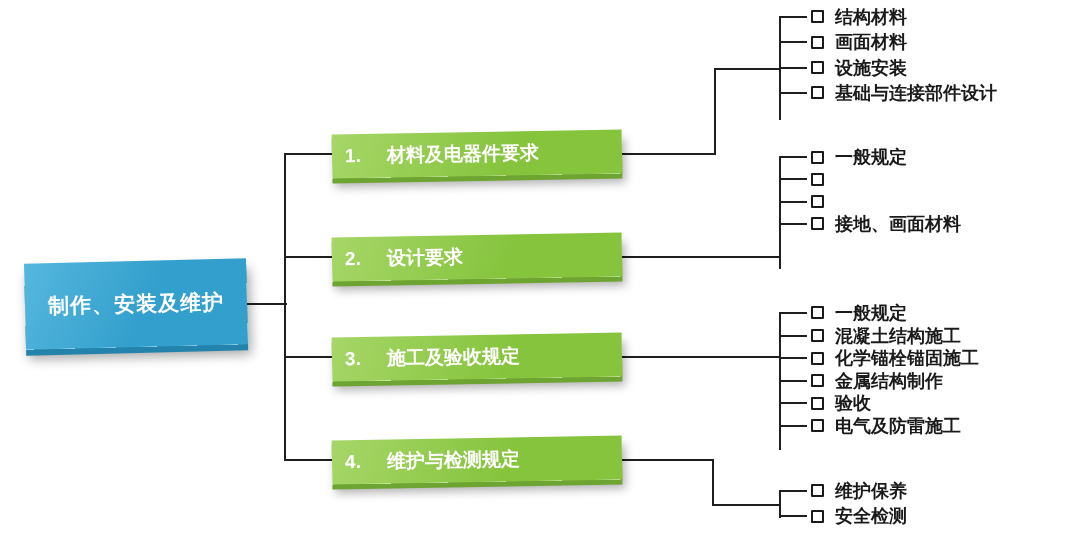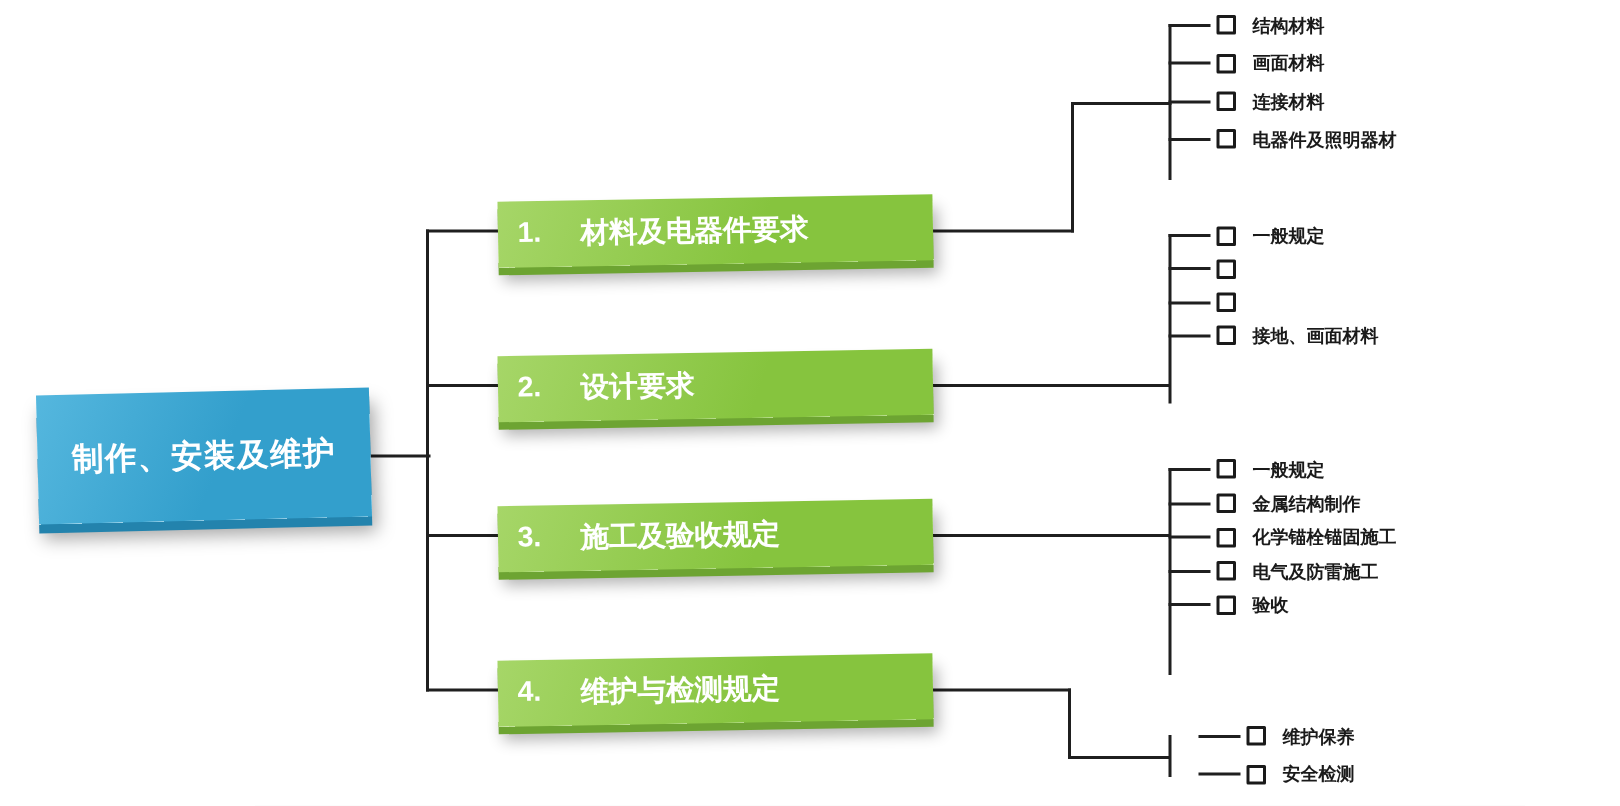--- a/index.html
+++ b/index.html
@@ -38,24 +38,24 @@
   }
   .gnode .num{display:inline-block;min-width:22px;}
   .gnode .nlabel{margin-left:20px;}
   .n1{top:132px;} .n2{top:235px;} .n3{top:335px;} .n4{top:438px;}
 
   
   .group{position:absolute;left:779px;display:flex;flex-direction:column;}
   .leaf{display:flex;align-items:center;}
   .g1 .leaf{height:25.3px;} .g2 .leaf{height:22.3px;}
   .g3 .leaf{height:22.6px;} .g4 .leaf{height:25.5px;}
-  .g1{top:4.3px;} .g2{top:145.9px;} .g3{top:301.7px;} .g4{top:478.2px;padding-left:20px;}
+  .g1{top:4.3px;} .g2{top:145.9px;} .g3{top:301.7px;} .g4{top:478.2px;}
   .tick{width:28px;height:2px;background:var(--line);flex:0 0 auto;}
   .cb{width:13px;height:13px;border:2.5px solid var(--ink);border-radius:1px;margin-left:4px;flex:0 0 auto;background:#fff;}
-  .ltxt{margin-left:11px;color:var(--ink);font-size:12px;font-weight:600;white-space:nowrap;line-height:1;}
+  .ltxt{margin-left:11px;color:var(--ink);font-size:18px;font-weight:600;white-space:nowrap;line-height:1;}
 </style>
 </head>
 <body>
 
 <div class="canvas">
 
   <div class="hline" style="left:247px;top:303px;width:40px;"></div>
   <div class="vline" style="left:284px;top:153px;height:308px;"></div>
   <div class="hline" style="left:284px;top:153px;width:50px;"></div>
   <div class="hline" style="left:284px;top:256px;width:50px;"></div>
@@ -106,26 +106,26 @@
         <span class="ltxt">结构材料</span>
       </div>
     <div class="leaf">
         <span class="tick"></span>
         <span class="cb"></span>
         <span class="ltxt">画面材料</span>
       </div>
     <div class="leaf">
         <span class="tick"></span>
         <span class="cb"></span>
-        <span class="ltxt">连接材料</span>
+        <span class="ltxt">设施安装</span>
       </div>
     <div class="leaf">
         <span class="tick"></span>
         <span class="cb"></span>
-        <span class="ltxt">电器件及照明器材</span>
+        <span class="ltxt">基础与连接部件设计</span>
       </div>
   </div>
 
   <div class="group g2">
     <div class="leaf">
         <span class="tick"></span>
         <span class="cb"></span>
         <span class="ltxt">一般规定</span>
       </div>
     <div class="leaf">
@@ -145,36 +145,41 @@
 
   <div class="group g3">
     <div class="leaf">
         <span class="tick"></span>
         <span class="cb"></span>
         <span class="ltxt">一般规定</span>
       </div>
     <div class="leaf">
         <span class="tick"></span>
         <span class="cb"></span>
-        <span class="ltxt">金属结构制作</span>
+        <span class="ltxt">混凝土结构施工</span>
       </div>
     <div class="leaf">
         <span class="tick"></span>
         <span class="cb"></span>
         <span class="ltxt">化学锚栓锚固施工</span>
       </div>
     <div class="leaf">
         <span class="tick"></span>
         <span class="cb"></span>
-        <span class="ltxt">电气及防雷施工</span>
+        <span class="ltxt">金属结构制作</span>
       </div>
     <div class="leaf">
         <span class="tick"></span>
         <span class="cb"></span>
         <span class="ltxt">验收</span>
+      </div>
+    <div class="leaf">
+        <span class="tick"></span>
+        <span class="cb"></span>
+        <span class="ltxt">电气及防雷施工</span>
       </div>
   </div>
 
   <div class="group g4">
     <div class="leaf">
         <span class="tick"></span>
         <span class="cb"></span>
         <span class="ltxt">维护保养</span>
       </div>
     <div class="leaf">

